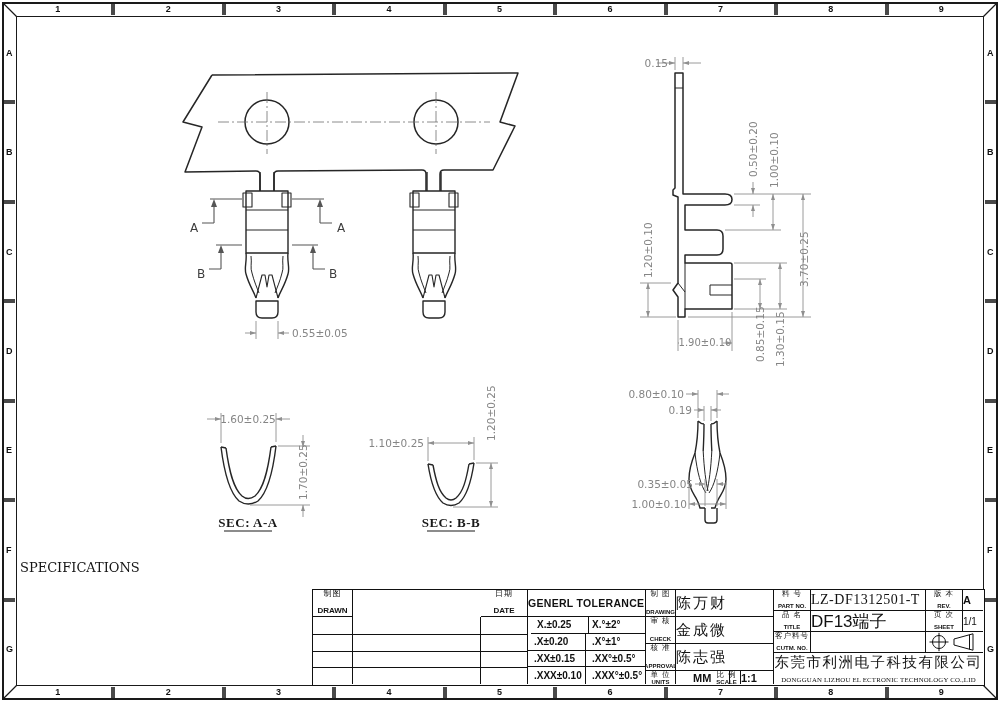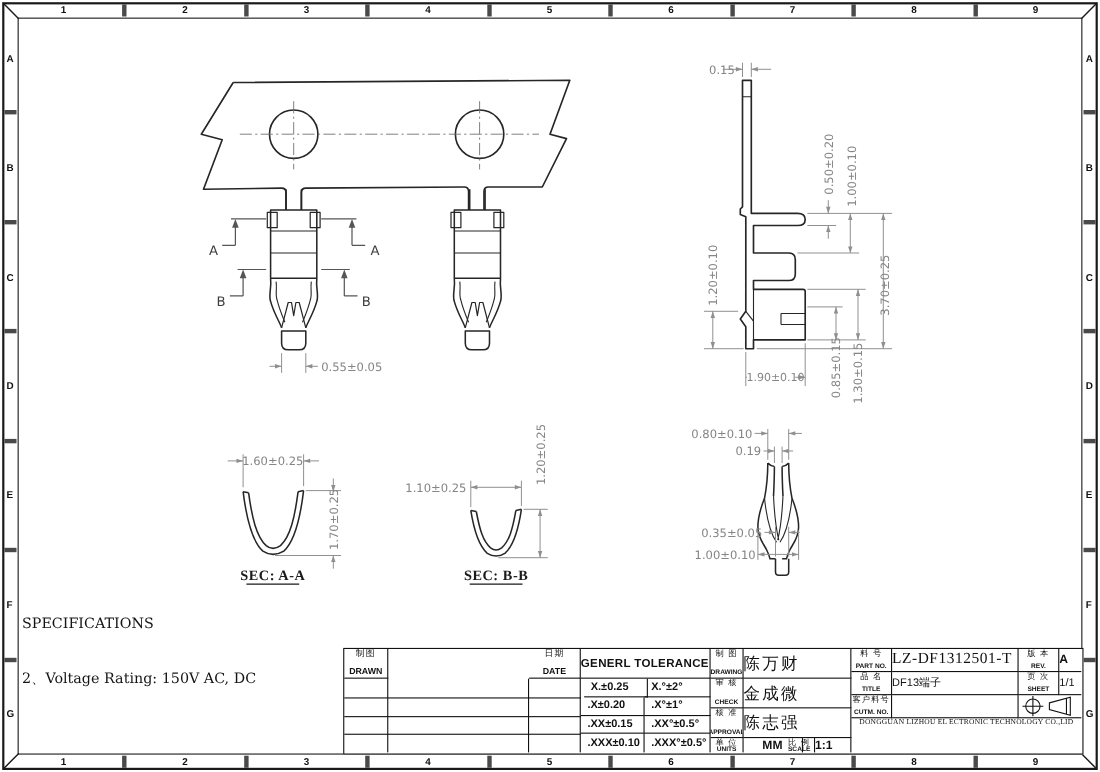--- a/index.html
+++ b/index.html
@@ -31,21 +31,21 @@
   .cell.nr{border-right:none;} .cell.nb{border-bottom:none;}
   .hline{position:absolute;height:1px;background:#111;}
   .lbl2{flex-direction:column;line-height:1.12;}
   .cn{font-size:7.5px;letter-spacing:1px;white-space:nowrap;}
   .en{font-size:6px;font-weight:bold;letter-spacing:0;white-space:nowrap;}
   .hdr .cn{font-size:8px;} .hdr .en{font-size:8px;}
   .tol{justify-content:flex-start;padding-left:6px;font-weight:bold;font-size:10px;}
   .tolh{font-weight:bold;font-size:10.5px;letter-spacing:.3px;}
   .nameval{font-size:15px;letter-spacing:2px;}
   .partno{font-family:"Liberation Serif",serif;font-size:14px;letter-spacing:.5px;}
-  .prodname{font-size:10px;}
+  .prodname{font-size:17px;}
   .smallbold{font-weight:bold;font-size:11px;}
   .revval{font-size:11px;font-weight:bold;}
   .sheetval{font-size:10px;font-weight:normal;}
   .company{flex-direction:column;line-height:1.25;}
   .company-cn{font-size:14.5px;letter-spacing:1.5px;white-space:nowrap;}
   .company-en{font-family:"Liberation Serif",serif;font-size:6.8px;letter-spacing:.2px;white-space:nowrap;}
 </style>
 </head>
 <body>
 
@@ -288,21 +288,20 @@
       <polygon points="116,124 110,122 110,126" fill="#8f8f8f" stroke="none"></polygon>
     </g>
     <text class="dimtxt" x="74" y="18" text-anchor="end">0.80±0.10</text>
     <text class="dimtxt" x="82" y="34" text-anchor="end">0.19</text>
     <text class="dimtxt" x="83" y="108" text-anchor="end">0.35±0.05</text>
     <text class="dimtxt" x="77" y="128" text-anchor="end">1.00±0.10</text>
   </svg>
 
   <div class="specs">
     <div>SPECIFICATIONS</div>
-    <div>2、Voltage Rating: 150V AC, DC</div>
     
     
     
     
     
     
   </div>
 
   <div class="tb">
 
@@ -385,17 +384,18 @@
     <div class="cell nr" style="left:613px;top:42px;width:57px;height:21px">
       <svg width="53" height="20" style="position:static">
         <g fill="none" stroke="#111" stroke-width="1">
           <circle cx="13" cy="10" r="6.5"></circle>
           <path d="M 3.5,10 H 22.5 M 13,0.8 V 19.2"></path>
           <path d="M 28,7 L 47,1.8 L 47,18.2 L 28,13 Z M 43.5,2.7 V 17.3"></path>
         </g>
       </svg>
     </div>
     <div class="cell company nr nb" style="left:461px;top:63px;width:209px;height:31px">
+      <span class="company-cn">东莞市利洲电子科技有限公司</span>
       <span class="company-en">DONGGUAN LIZHOU EL ECTRONIC TECHNOLOGY CO.,LID</span>
     </div>
   </div>
 
 </div>
 
 </body></html>

